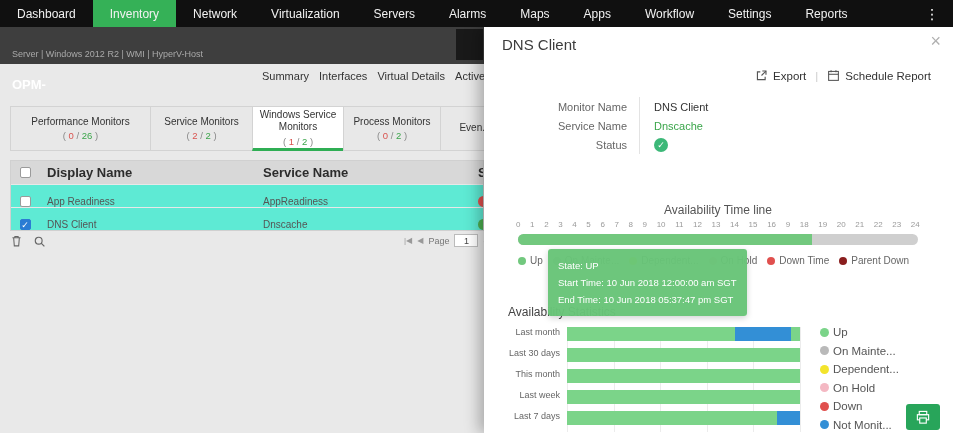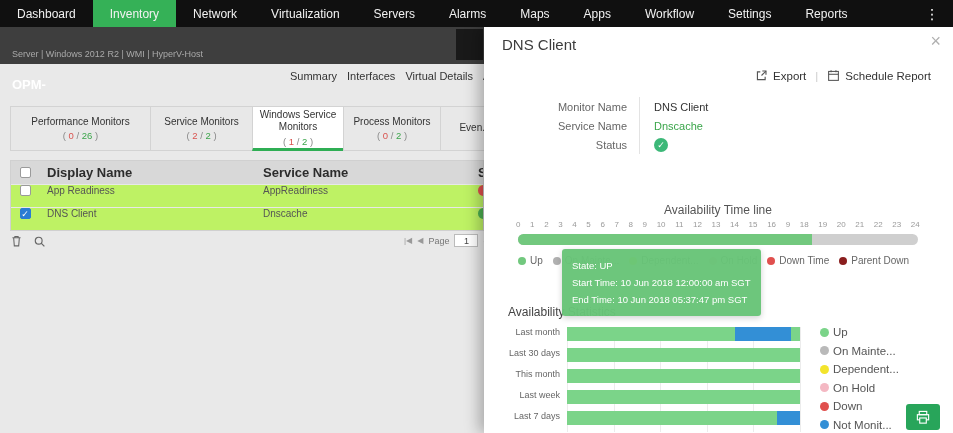--- a/index.html
+++ b/index.html
@@ -12,37 +12,37 @@
   .nav-item.active{background:#35b157;}
   .nav-more{margin-left:auto;color:#fff;font-size:14px;display:flex;align-items:center;padding:0 14px;cursor:pointer;}
 
   
   .device-header{position:absolute;top:27px;left:0;width:484px;height:37px;background:#3e3e3e;z-index:2;}
   .device-title{position:absolute;left:12px;top:5px;font-size:13px;font-weight:bold;color:#fff;margin-top:45px;}
   .device-sub{position:absolute;left:12px;top:22px;font-size:9px;color:#a9a9a9;}
   .header-action{position:absolute;right:1px;top:2px;width:27px;height:31px;background:#191919;cursor:pointer;}
 
   
-  .page-tabs{position:absolute;top:64px;left:0;width:484px;height:24px;display:flex;align-items:center;gap:10px;padding-left:262px;overflow:hidden;z-index:1;margin-left:28px;}
+  .page-tabs{position:absolute;top:64px;left:0;width:484px;height:24px;display:flex;align-items:center;gap:10px;padding-left:262px;overflow:hidden;z-index:1;}
   .page-tab{font-size:11px;color:#333;white-space:nowrap;cursor:pointer;}
 
   
   .monitor-tabs{position:absolute;top:106px;left:10px;width:474px;height:45px;display:flex;overflow:hidden;z-index:1;}
   .monitor-tab{flex:none;background:#e8e8e8;border:1px solid #d3d3d3;margin-left:-1px;display:flex;flex-direction:column;justify-content:center;align-items:center;text-align:center;font-size:10px;color:#333;cursor:pointer;padding:2px 3px;height:45px;}
   .monitor-tab:first-child{margin-left:0;}
   .monitor-tab.selected{background:#fff;border-bottom:3px solid #2fae54;}
   .mt-name{line-height:1.25;}
   .mt-count{margin-top:2px;color:#888;font-size:9.5px;}
   .cnt-down{color:#d9534f;}
   .cnt-total{color:#3aa54a;}
 
   
   .service-table{position:absolute;top:160px;left:10px;width:474px;background:#fff;border:1px solid #d0d0d0;z-index:1;}
   .thead{display:flex;align-items:center;height:23px;background:#d8d8d8;font-size:13px;font-weight:bold;color:#2c2c2c;}
-  .trow{display:flex;align-items:flex-start;height:23px;background:#bef264;border-top:1px solid #e8e8e8;font-size:10px;color:#555;cursor:pointer;}
+  .trow{display:flex;align-items:flex-end;height:23px;background:#5eead4;border-top:1px solid #e8e8e8;font-size:10px;color:#555;cursor:pointer;}
   .col{display:flex;align-items:center;}
   .col-check{width:28px;justify-content:center;}
   .col-display{width:222px;padding-left:8px;}
   .col-service{width:215px;padding-left:2px;}
   .col-status{flex:1;padding-left:2px;overflow:hidden;}
   .checkbox{display:inline-block;width:11px;height:11px;border:1px solid #9a9a9a;border-radius:2px;background:#fff;font-size:9px;line-height:10px;color:#fff;text-align:center;}
   .checkbox.checked{background:#2b7cd3;border-color:#2b7cd3;}
   .status-dot{width:11px;height:11px;border-radius:50%;display:inline-block;flex:none;}
   .status-dot.down{background:#e0504e;}
   .status-dot.up{background:#4caf50;}
@@ -70,21 +70,21 @@
   .status-check{width:14px;height:14px;border-radius:50%;background:#3cb878;color:#fff;font-size:9px;line-height:14px;text-align:center;display:inline-block;}
 
   
   .tl-title{position:absolute;top:176px;left:34px;width:400px;text-align:center;font-size:12px;color:#555;}
   .tl-hours{position:absolute;top:193px;left:32px;width:404px;display:flex;justify-content:space-between;font-size:8px;color:#9a9a9a;}
   .tl-bar{position:absolute;top:207px;left:34px;width:400px;height:11px;background:#cfcfcf;border-radius:6px;overflow:hidden;cursor:pointer;}
   .tl-fill{height:100%;}
   .tl-legend{position:absolute;top:228px;left:34px;width:430px;display:flex;align-items:center;gap:10px;font-size:10px;color:#666;white-space:nowrap;}
   .legend-item{display:flex;align-items:center;gap:4px;}
   .legend-dot{width:8px;height:8px;border-radius:50%;flex:none;}
-  .tl-tooltip{position:absolute;top:222px;left:78px;background:rgba(104,196,120,0.97);border-radius:3px;padding:8px 10px;color:#fff;font-size:9.5px;line-height:1.8;z-index:5;box-shadow:0 2px 6px rgba(0,0,0,0.18);white-space:nowrap;}
+  .tl-tooltip{position:absolute;top:222px;left:64px;background:rgba(104,196,120,0.97);border-radius:3px;padding:8px 10px;color:#fff;font-size:9.5px;line-height:1.8;z-index:5;box-shadow:0 2px 6px rgba(0,0,0,0.18);white-space:nowrap;}
 
   
   .stats-title{position:absolute;top:278px;left:24px;font-size:12px;color:#444;}
   .chart-grid{position:absolute;top:300px;left:83px;width:233px;height:105px;}
   .gridline{position:absolute;top:0;bottom:0;width:1px;background:#ececec;}
   .chart-rows{position:absolute;top:300px;left:10px;display:flex;flex-direction:column;gap:7px;}
   .chart-row{display:flex;align-items:flex-start;height:14px;}
   .chart-cat{width:73px;text-align:right;font-size:9px;color:#666;padding-right:7px;flex:none;}
   .chart-bar{width:233px;height:14px;display:flex;cursor:pointer;}
   .chart-seg{height:100%;}

